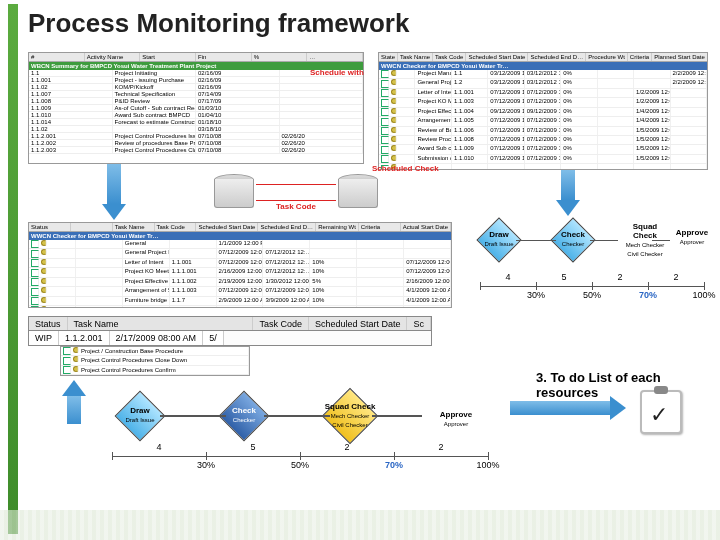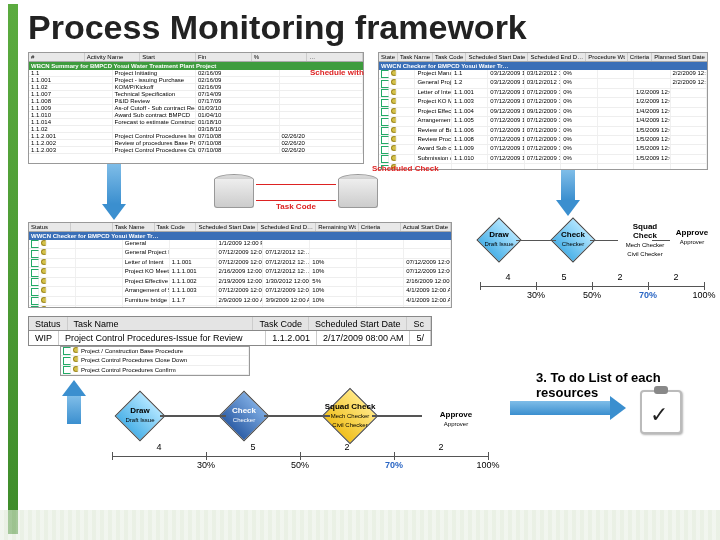--- a/index.html
+++ b/index.html
@@ -1,18 +1,18 @@
 <!DOCTYPE html>
 <html><head>
 <meta charset="utf-8">
 <style>
   * { box-sizing: border-box; margin: 0; padding: 0; }
   body { width: 720px; height: 540px; font-family: Arial, sans-serif; background: #fff; position: relative; overflow: hidden; }
   .accent-bar { position: absolute; left: 8px; top: 4px; width: 10px; height: 530px; background: linear-gradient(#5bab3f,#3e8c2a); }
-  .title { position: absolute; left: 28px; top: 8px; font-size: 34px; font-weight: bold; color: #222; }
+  .title { position: absolute; left: 28px; top: 8px; font-size: 26px; font-weight: bold; color: #222; }
   .sheet { position: absolute; background: #fff; border: 1px solid #999; font-size: 6px; overflow: hidden; }
   .sheet-header { background: #e8e8e8; border-bottom: 1px solid #aaa; display:flex; }
   .sheet-header span { flex:1; padding:1px 2px; border-right:1px solid #ccc; white-space:nowrap; }
   .greenrow { background: #3e9c3e; color:#fff; padding:1px 2px; font-weight:bold; }
   .bluerow { background: #3a6fb7; color:#fff; padding:1px 2px; font-weight:bold; }
   .row { display:flex; border-bottom:1px solid #eee; }
   .row span { flex:1; padding:0 2px; white-space:nowrap; overflow:hidden; border-right:1px solid #f0f0f0; }
   .chk { width:8px; height:8px; border:1px solid #2a6; margin-right:2px; display:inline-block; vertical-align:middle; }
   .gear { display:inline-block; width:6px; height:6px; border-radius:50%; background:#d4c14a; border:1px solid #a08a20; margin-right:2px; }
   .arrow { position:absolute; }
@@ -397,21 +397,20 @@
 
 <div class="detail" style="left:28px; top:316px; width:404px;">
   <span>Status</span>
   <span style="flex:2">Task Name</span>
   <span>Task Code</span>
   <span>Scheduled Start Date</span>
   <span>Sc</span>
 </div>
 <div class="detail" style="left:28px; top:330px; width:404px;">
   <span class="val">WIP</span>
-  <span class="val" style="flex:2;">Project Control Procedures-Issue for Review</span>
   <span class="val">1.1.2.001</span>
   <span class="val">2/17/2009 08:00 AM</span>
   <span class="val">5/</span>
 </div>
 
 <div class="sheet" style="left:60px; top:346px; width:190px; height:30px;">
   <div id="s4rows">
       <div class="row">
         <span><span class="chk"></span><span class="gear"></span>Project / Construction Base Procedure</span>
       </div>

